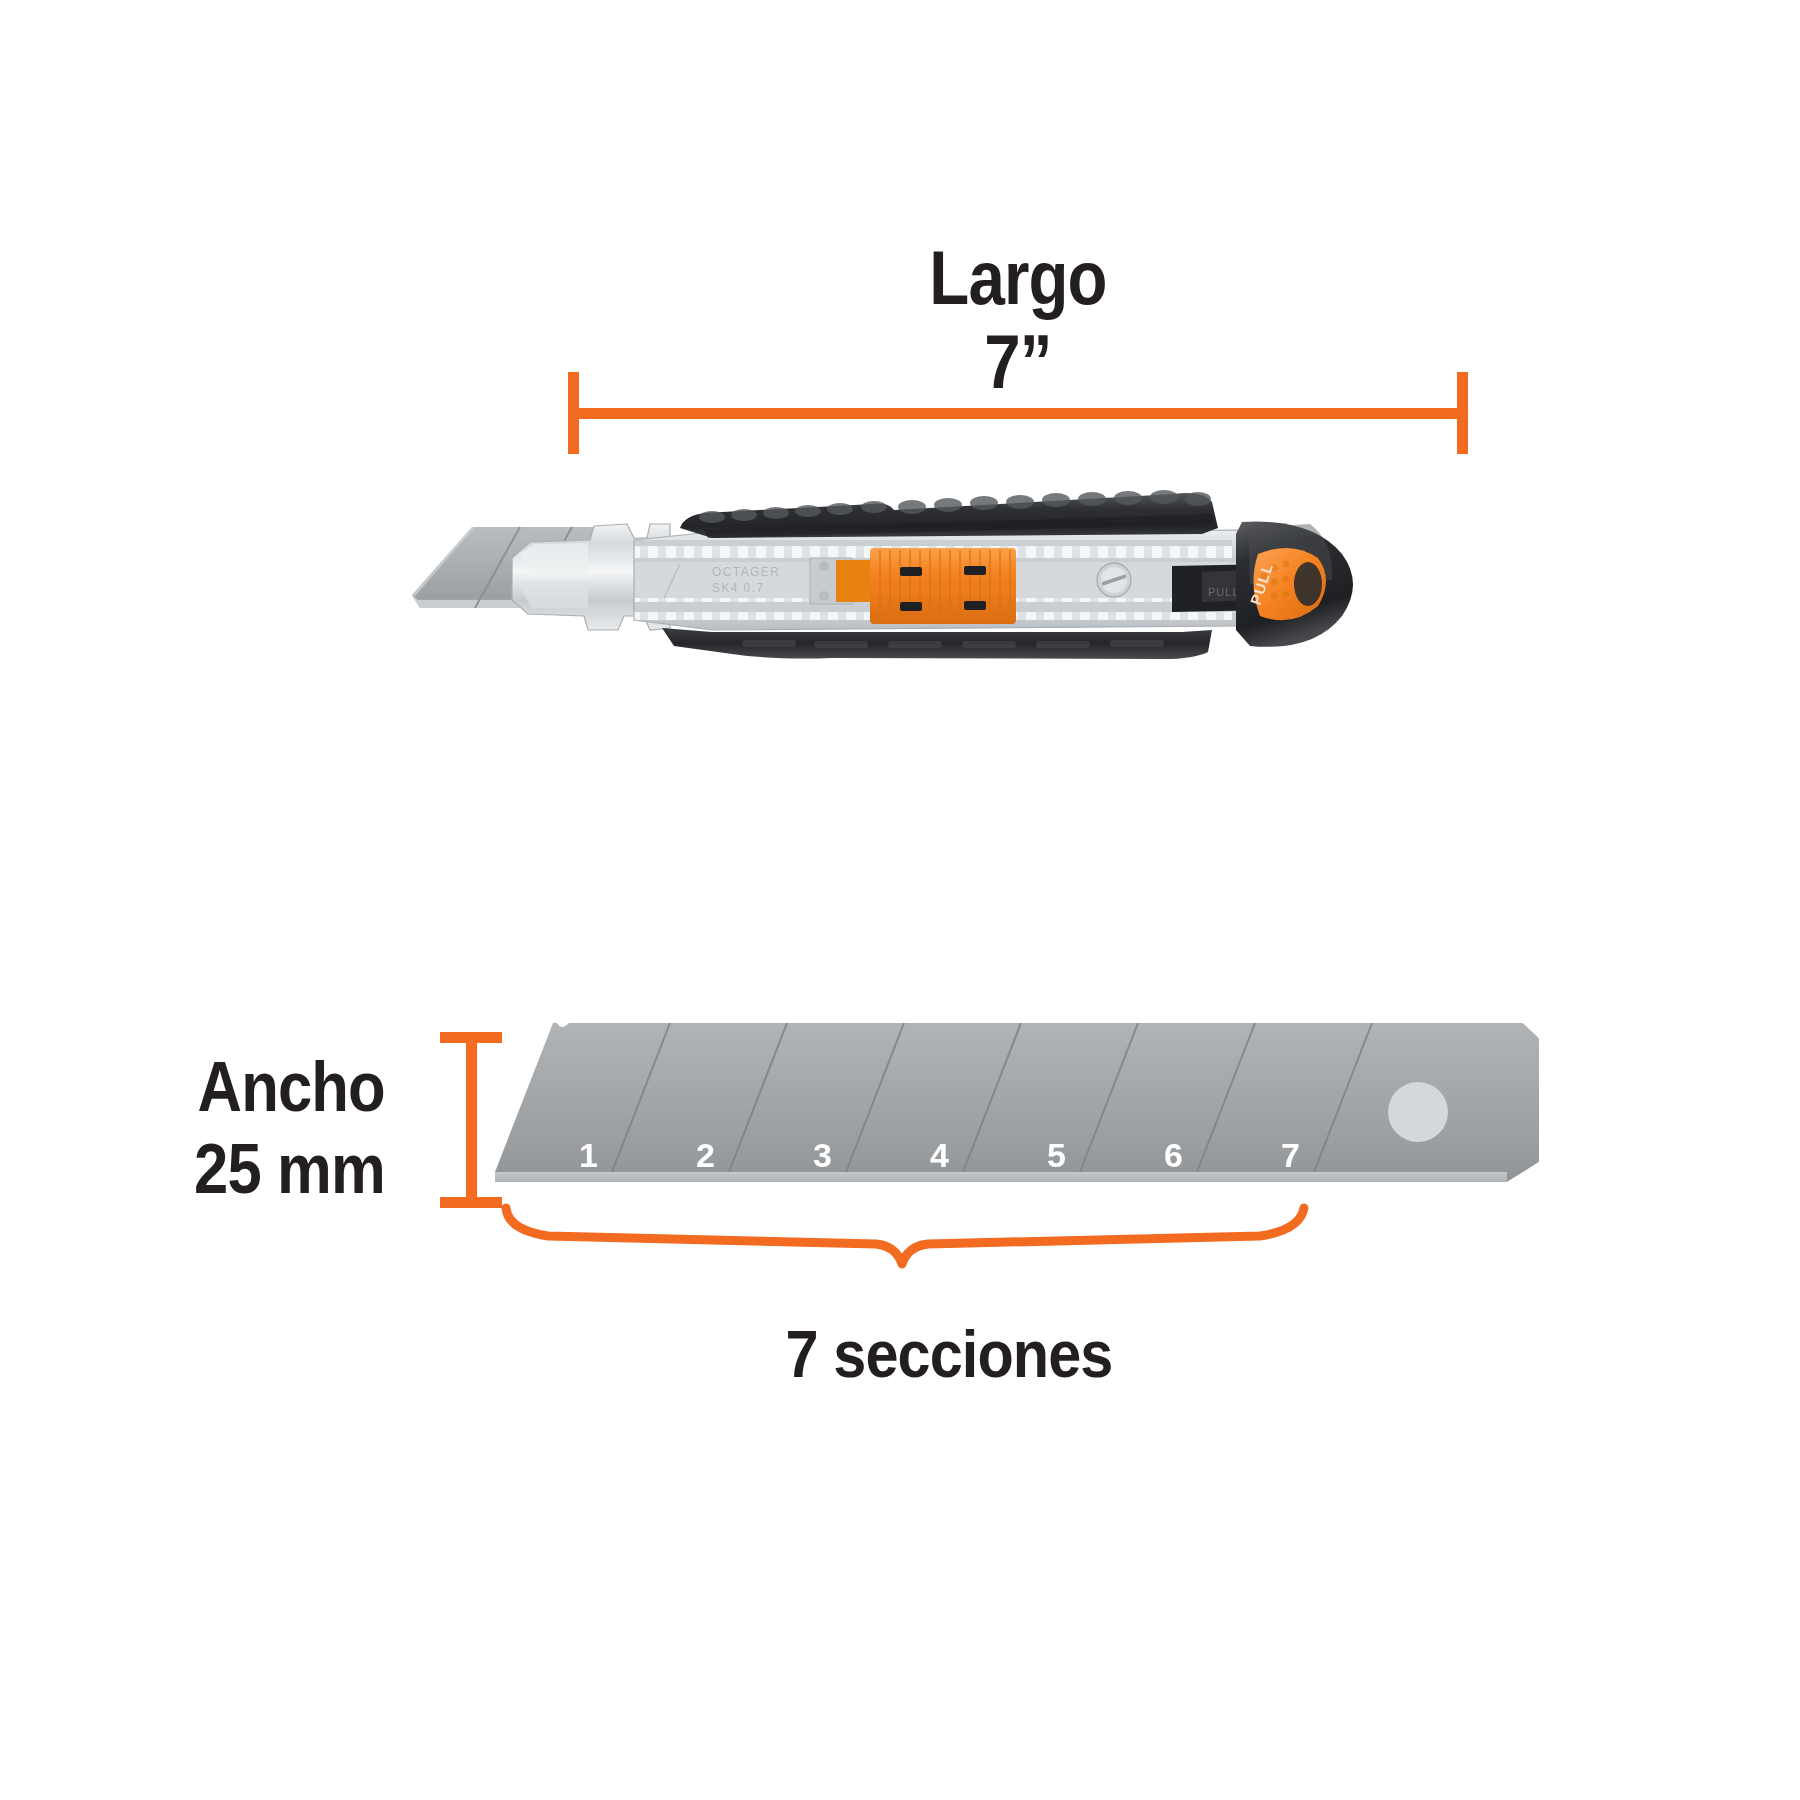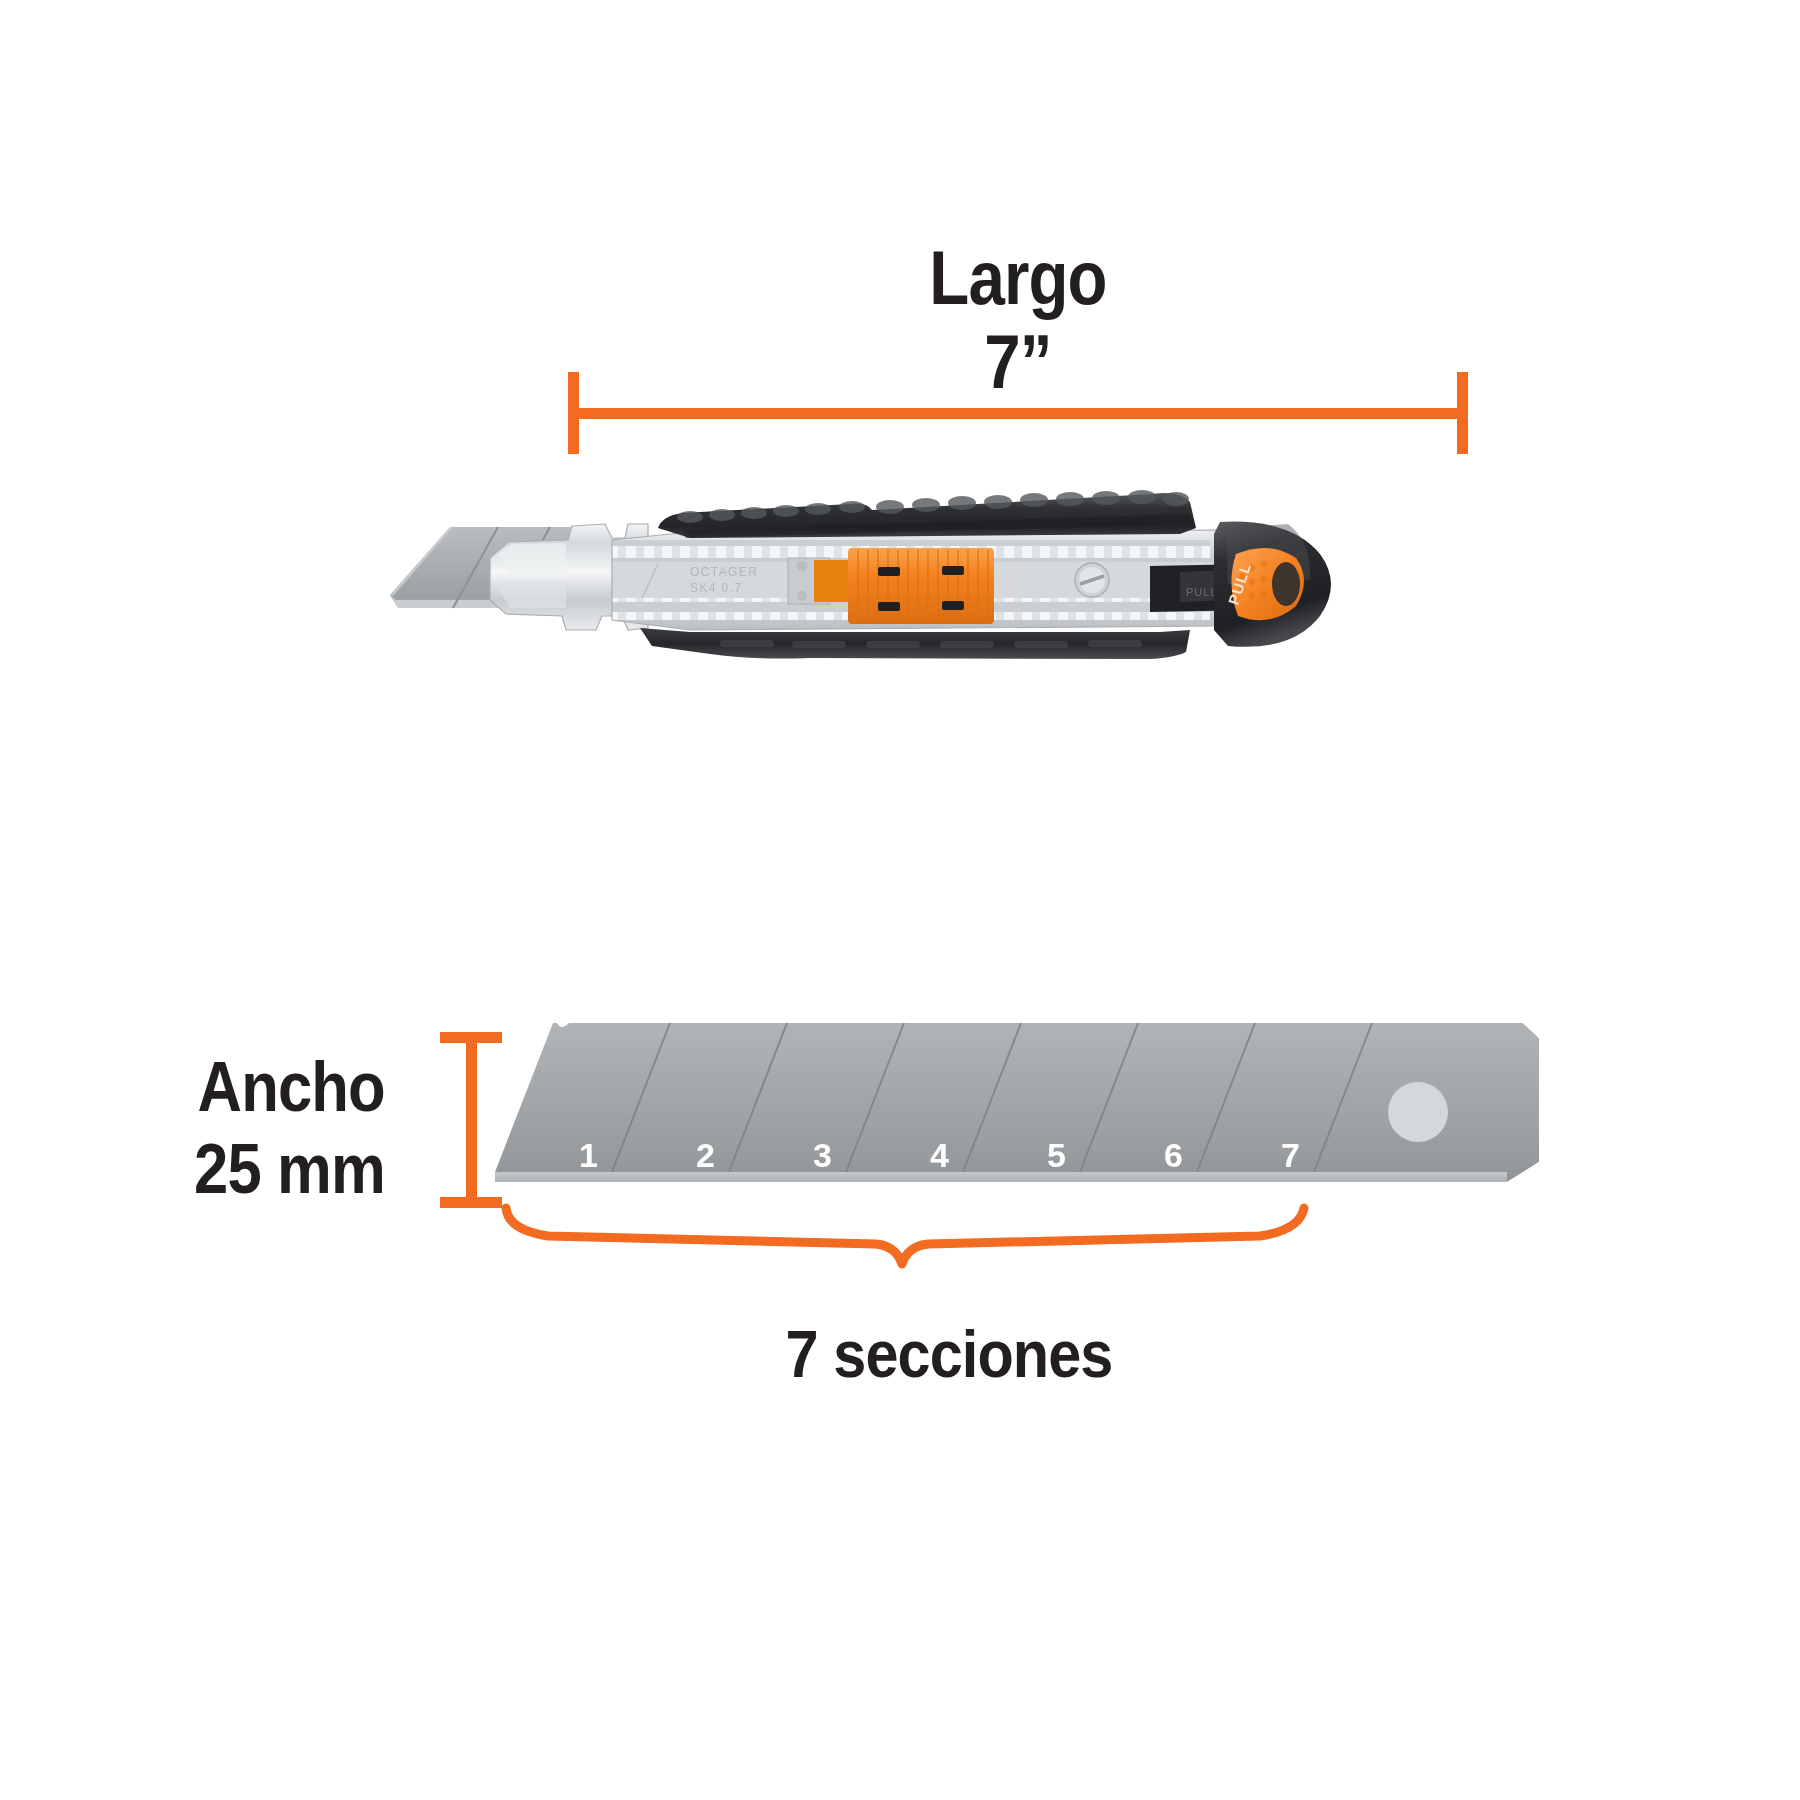--- a/index.html
+++ b/index.html
@@ -54,21 +54,21 @@
     top: 0;
     width: 11px;
     height: 82px;
     background: var(--accent);
   }
   #length-dim .cap.left  { left: 0; }
   #length-dim .cap.right { right: 0; }
 
   
   #knife-figure {
-    left: 390px;
+    left: 412px;
     top: 480px;
     width: 1040px;
     height: 210px;
   }
   #knife-figure svg { display: block; }
 
   
   #ancho-label {
     left: 40px;
     top: 1046px;

